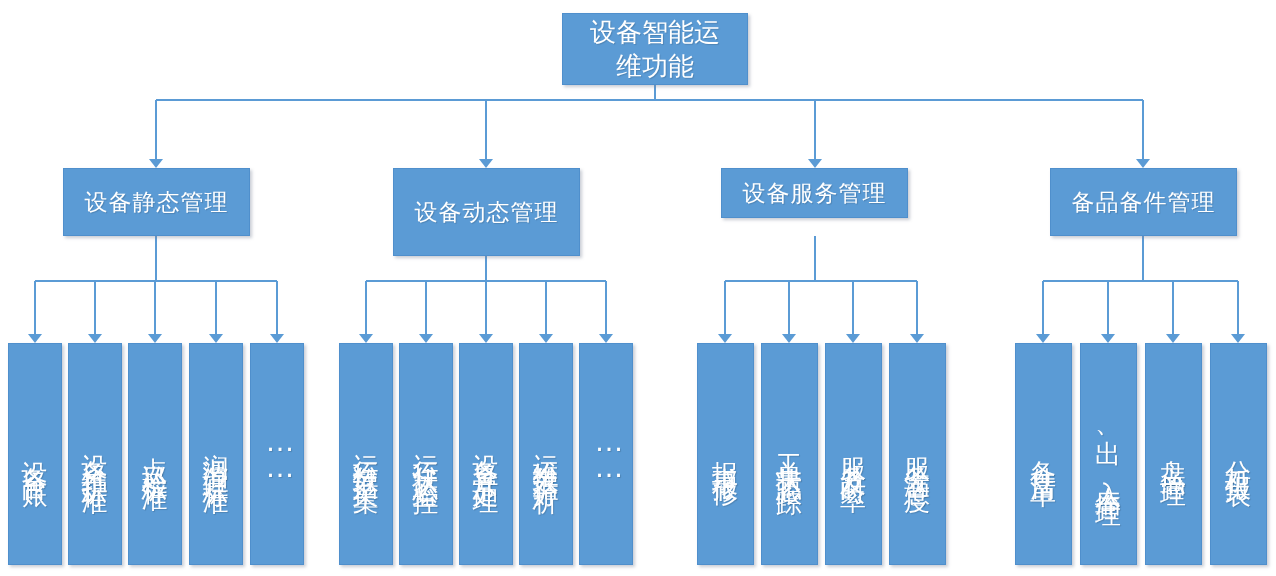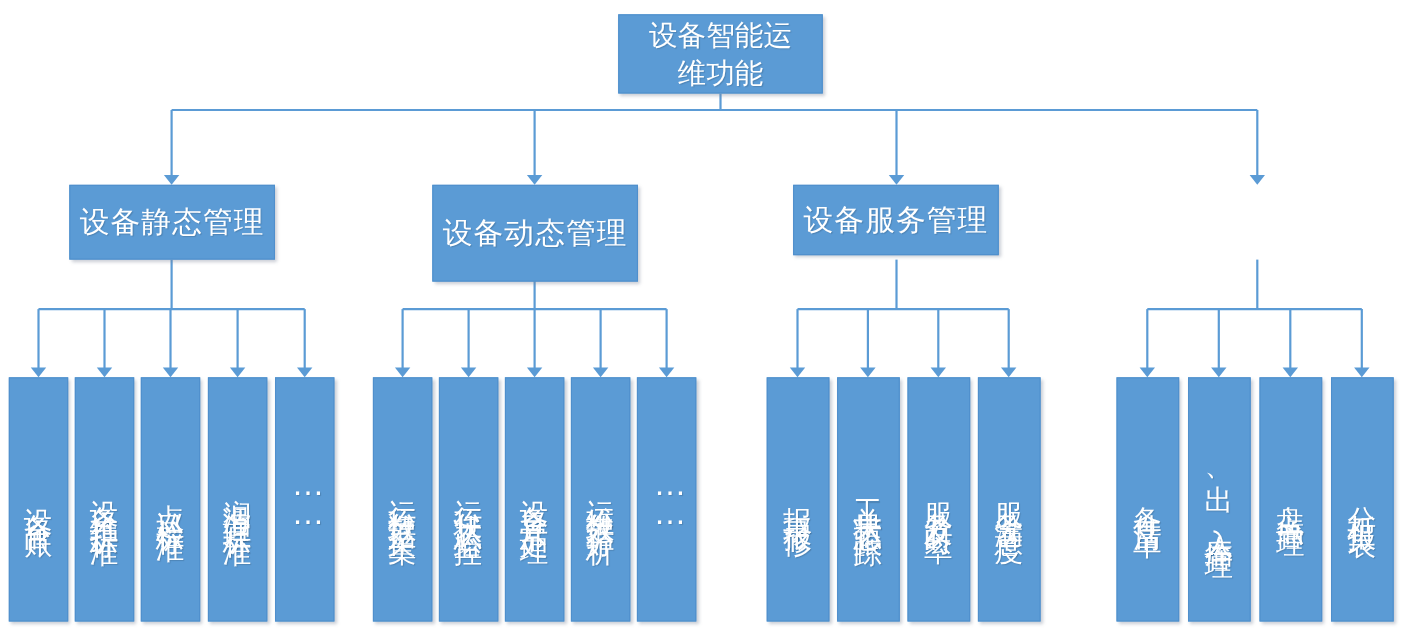--- a/index.html
+++ b/index.html
@@ -13,21 +13,21 @@
     border:1px solid #4f8fcc;
     box-shadow:2px 2px 3px rgba(120,130,150,0.40);
     color:#ffffff;
     box-sizing:border-box;
   }
   .root-label{
     font-size:26px;line-height:34px;white-space:pre-line;text-align:center;
     text-shadow:1px 1px 1px rgba(0,0,0,0.15);
   }
   .l2-label{
-    font-size:27px;letter-spacing:1px;text-align:center;white-space:nowrap;
+    font-size:23px;letter-spacing:1px;text-align:center;white-space:nowrap;
     text-shadow:1px 1px 1px rgba(0,0,0,0.15);
   }
   .vtext{
     writing-mode:vertical-rl;text-orientation:upright;
     font-size:26px;letter-spacing:7px;line-height:1;
     text-shadow:1px 1px 1px rgba(0,0,0,0.15);
   }
   .etext{
     font-size:30px;line-height:26px;width:24px;
     word-break:break-all;line-break:anywhere;overflow-wrap:anywhere;
@@ -125,22 +125,25 @@
     <span class="root-label">设备智能运
 维功能</span>
   </div>
 
   <div class="node" style="left:63px;top:168px;width:187px;height:68px">
     <span class="l2-label">设备静态管理</span>
   </div>
   <div class="node" style="left:393px;top:168px;width:187px;height:88px">
     <span class="l2-label">设备动态管理</span>
   </div>
-  <div class="node" style="left:721px;top:168px;width:187px;height:64px">
+  <div class="node" style="left:721px;top:168px;width:187px;height:50px">
     <span class="l2-label">设备服务管理</span>
+  </div>
+  <div class="node" style="left:1050px;top:168px;width:187px;height:68px">
+    <span class="l2-label">备品备件管理</span>
   </div>
 
   <div class="node" style="left:8px;top:343px;width:54px;height:222px">
     <span class="vtext">设备台账</span>
   </div>
   <div class="node" style="left:68px;top:343px;width:54px;height:222px">
     <span class="vtext">设备维护标准</span>
   </div>
   <div class="node" style="left:128px;top:343px;width:54px;height:222px">
     <span class="vtext">点巡检标准</span>

